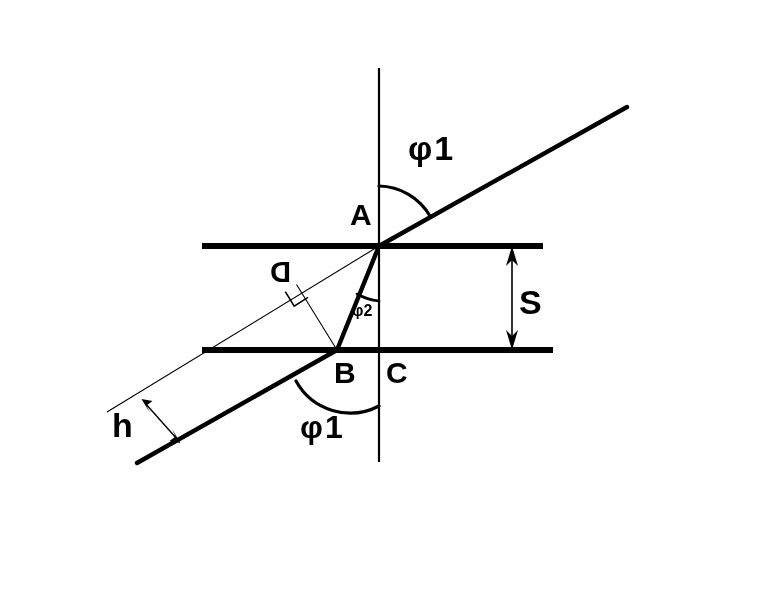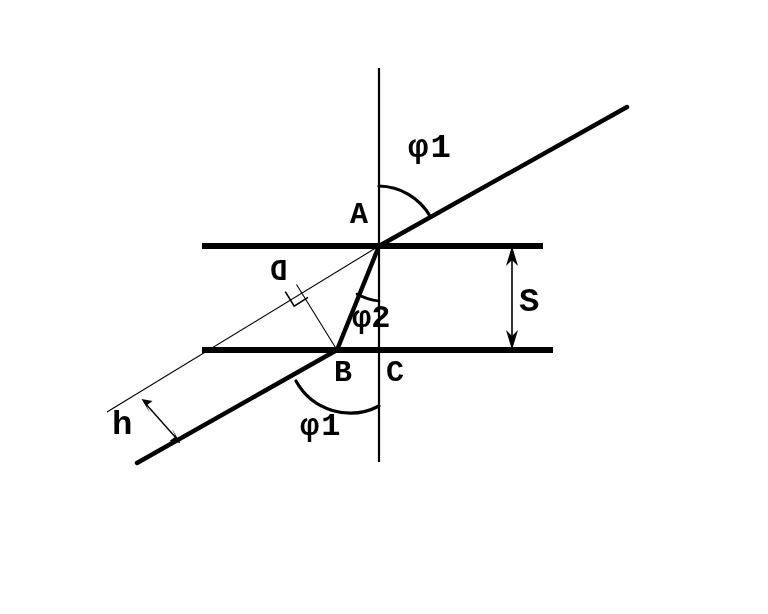--- a/index.html
+++ b/index.html
@@ -1,30 +1,30 @@
 <!DOCTYPE html>
 <html><head>
 <meta charset="utf-8">
 <style>
   html,body{margin:0;padding:0;background:#ffffff;}
   body{width:768px;height:614px;overflow:hidden;font-family:"Liberation Sans",sans-serif;}
   #stage{position:relative;width:768px;height:614px;background:#fff;}
   svg#fig{position:absolute;left:0;top:0;width:768px;height:614px;}
   .lbl{position:absolute;color:#000;line-height:1;white-space:nowrap;
        font-family:"Liberation Serif",serif;}
-  .hand{font-family:Liberation Mono, monospace;font-weight:700;}
+  .hand{font-family:Liberation Sans, sans-serif;font-weight:700;}
   .lbl-A{left:350px;top:200px;font-size:30px;}
   .lbl-B{left:334px;top:358px;font-size:30px;}
   .lbl-C{left:386px;top:358px;font-size:30px;}
   .lbl-D{left:270px;top:258px;font-size:29px;transform:scaleX(-1);transform-origin:center;}
   .lbl-S{left:519px;top:285px;font-size:34px;}
   .lbl-h{left:112px;top:408px;font-size:34px;}
   .lbl-phi-top{left:408px;top:131px;font-size:34px;letter-spacing:2px;}
   .lbl-phi-bot{left:300px;top:411px;font-size:32px;letter-spacing:2px;}
-  .lbl-phi-2{left:352px;top:303px;font-size:32px;letter-spacing:0px;}
+  .lbl-phi-2{left:352px;top:303px;font-size:16px;letter-spacing:0px;}
 </style>
 </head>
 <body>
 
 <div id="stage">
 
   <svg id="fig" viewBox="0 0 768 614">
 
     <line x1="379" y1="68" x2="379" y2="462" stroke="#000" stroke-width="2.2" stroke-linecap="butt"></line>
 

